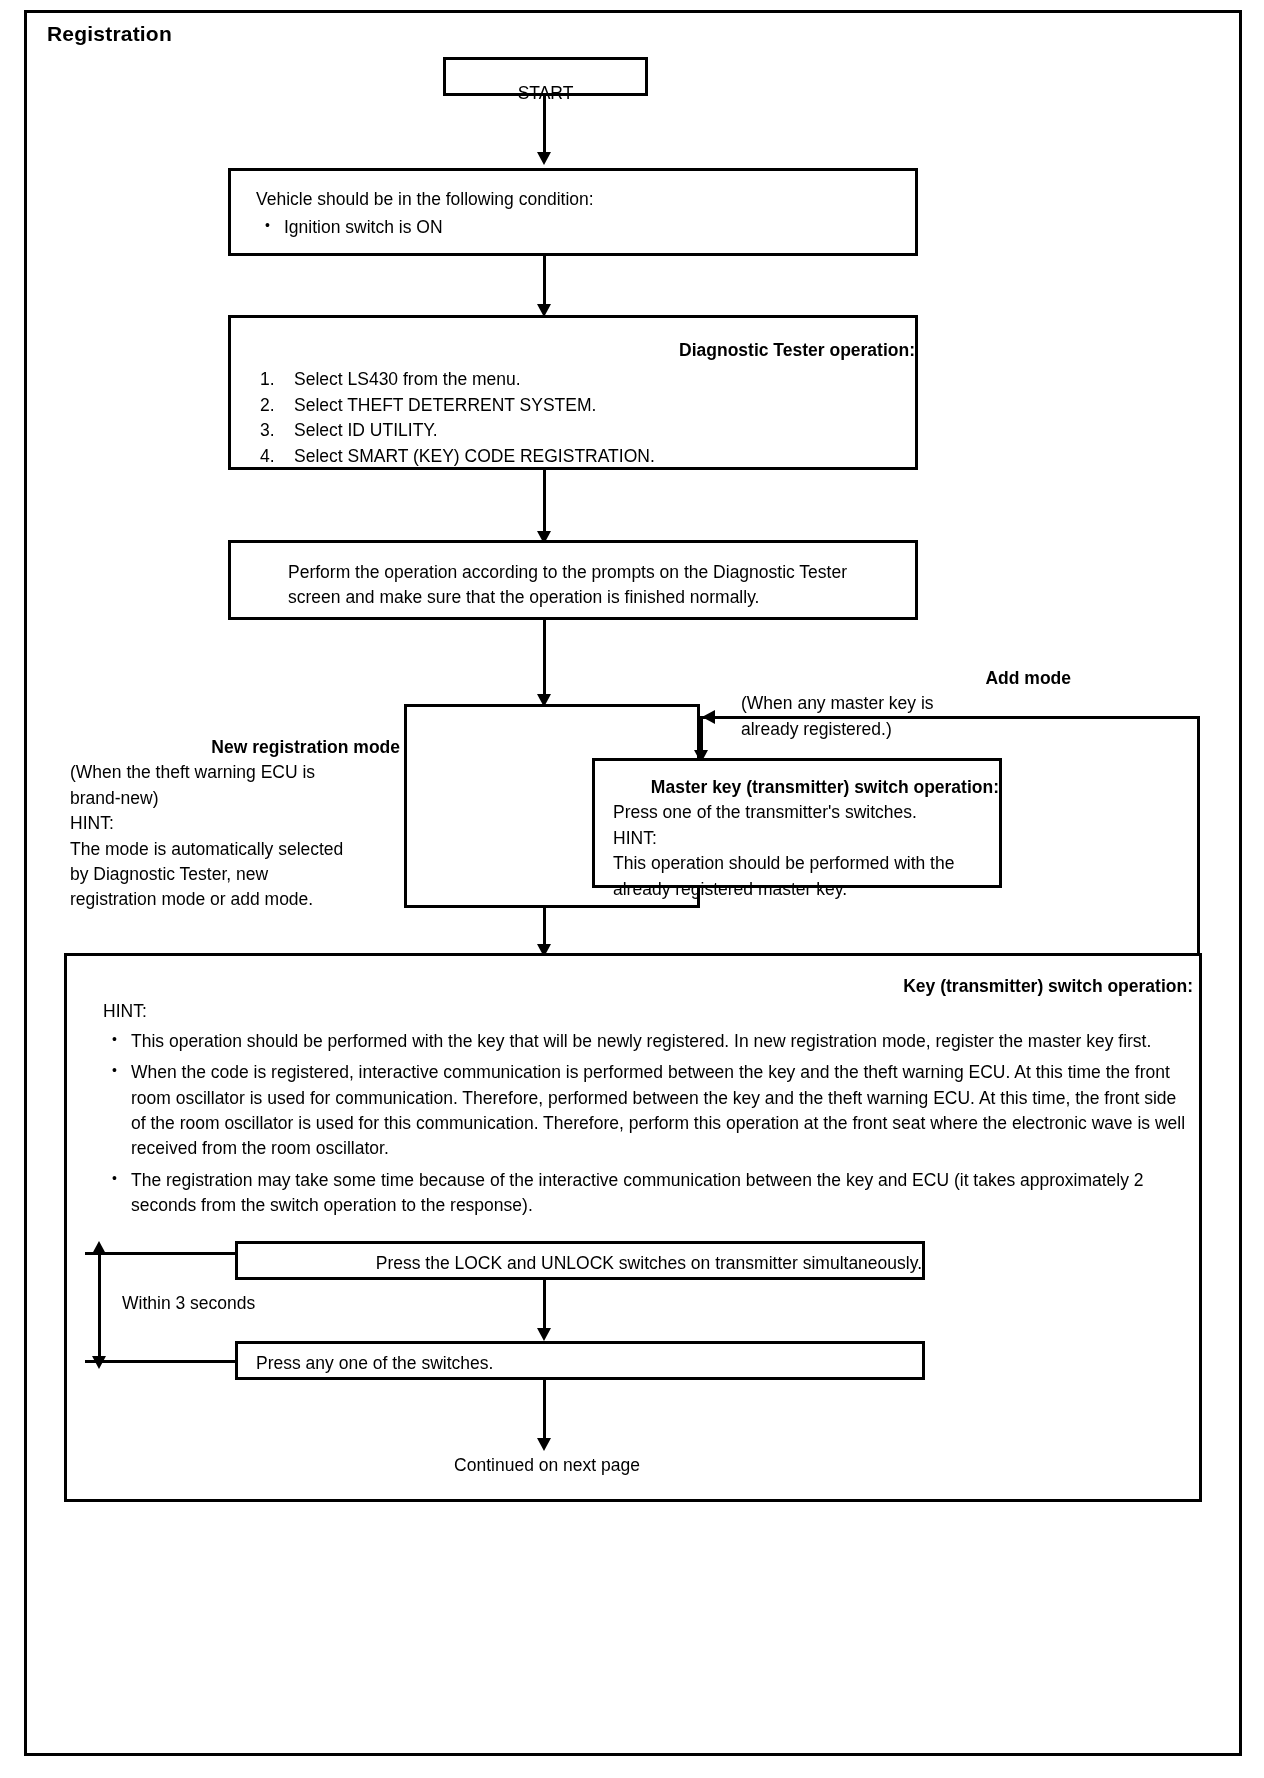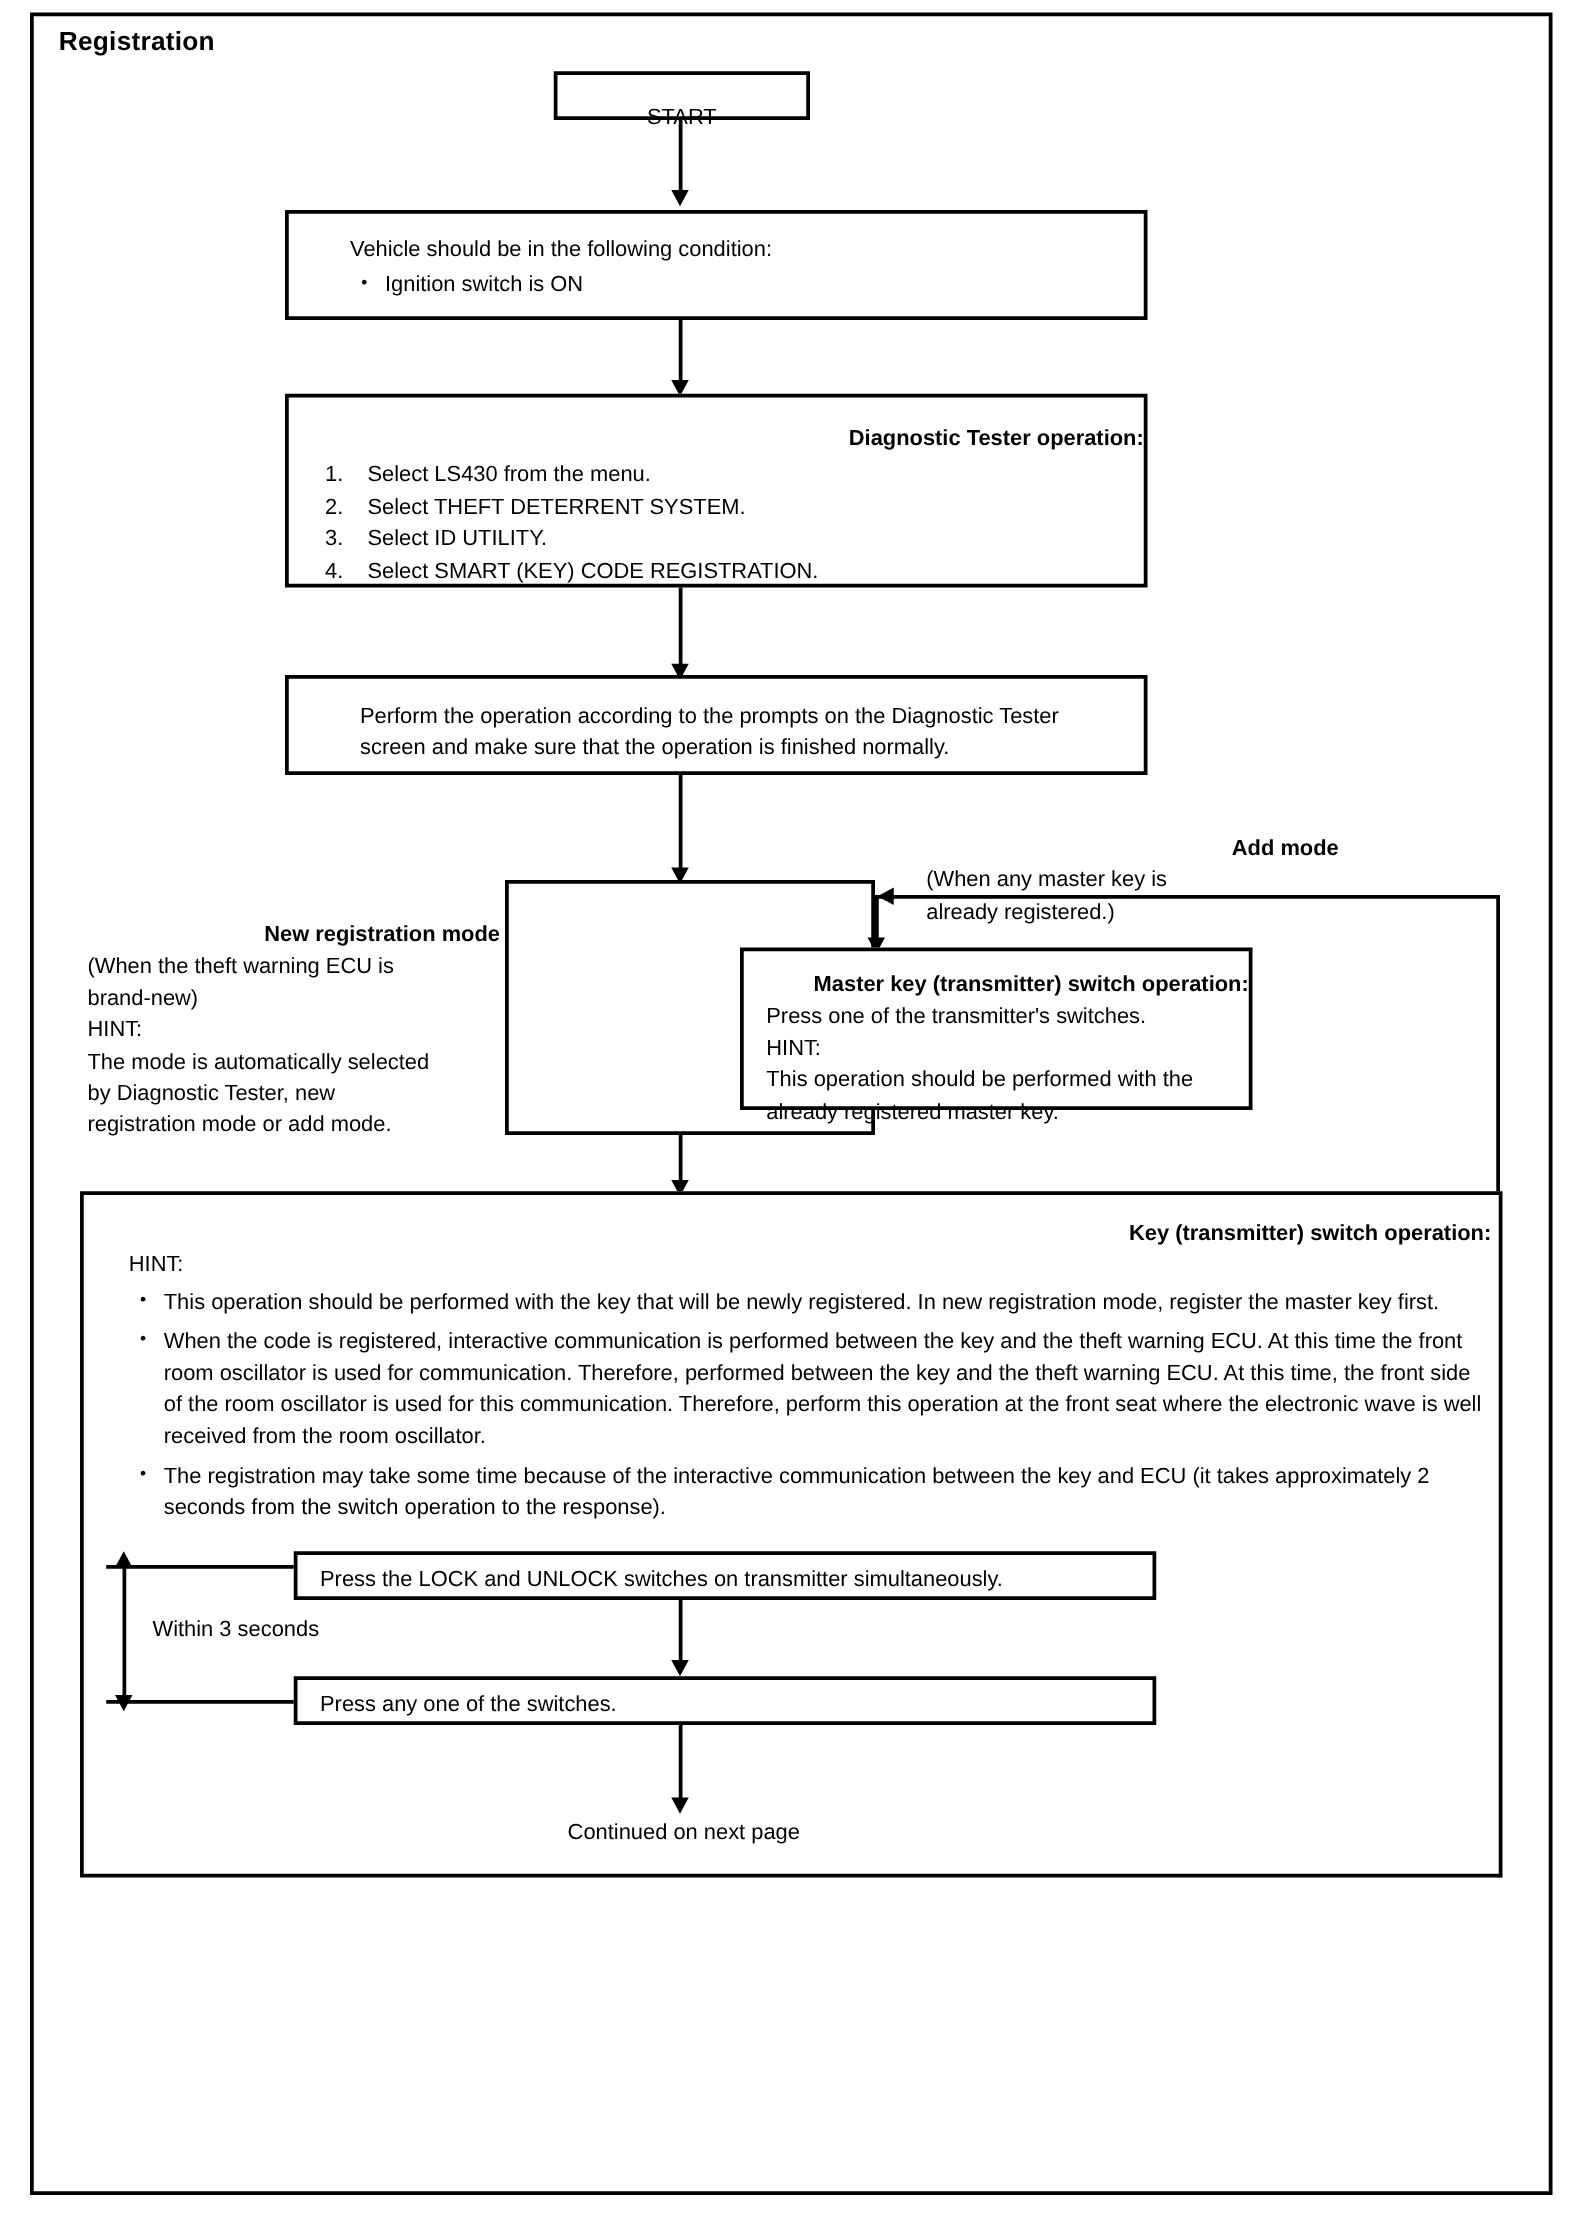--- a/index.html
+++ b/index.html
@@ -41,21 +41,21 @@
   <div class="frame"></div>
 
   <div class="title">Registration</div>
 
   <div class="box" style="left:443px;top:57px;width:205px;height:39px;">
     <div class="boxtext ctr" style="padding-top:21px;">START</div>
   </div>
   <div class="vline" style="left:543px;top:96px;height:59px;"></div>
   <div class="arrowdown" style="left:537px;top:152px;"></div>
 
-  <div class="box" style="left:228px;top:168px;width:690px;height:88px;padding-left:24px;">
+  <div class="box" style="left:228px;top:168px;width:690px;height:88px;">
     <div class="boxtext" style="padding:16px 0 0 25px;">
       <div>Vehicle should be in the following condition:</div>
       <ul class="bul" style="margin-top:3px;">
         <li>Ignition switch is ON</li>
       </ul>
     </div>
   </div>
   <div class="vline" style="left:543px;top:256px;height:52px;"></div>
   <div class="arrowdown" style="left:537px;top:304px;"></div>
 
@@ -125,21 +125,21 @@
       <div class="b">Key (transmitter) switch operation:</div>
       <div>HINT:</div>
       <ul class="bul" style="margin-top:4px;">
         <li style="margin-bottom:6px;">This operation should be performed with the key that will be newly registered.  In new registration mode, register the master key first.</li>
         <li style="margin-bottom:6px;">When the code is registered, interactive communication is performed between the key and the theft warning ECU.  At this time the front room oscillator is used for communication.  Therefore, performed between the key and the theft warning ECU.  At this time, the front side of the room oscillator is used for this communication.  Therefore, perform this operation at the front seat where the electronic wave is well received from the room oscillator.</li>
         <li style="margin-bottom:6px;">The registration may take some time because of the interactive communication between the key and ECU (it takes approximately 2 seconds from the switch operation to the response).</li>
       </ul>
     </div>
 
     <div class="box" style="left:168px;top:285px;width:690px;height:39px;">
-      <div class="boxtext" style="padding:7px 0 0 18px;">Press the LOCK and UNLOCK switches on transmitter simultaneously.</div>
+      <div class="boxtext" style="padding:7px 0 0 18px;text-align:right;">Press the LOCK and UNLOCK switches on transmitter simultaneously.</div>
     </div>
     <div class="vline" style="left:476px;top:324px;height:55px;"></div>
     <div class="arrowdown" style="left:470px;top:372px;"></div>
 
     <div class="box" style="left:168px;top:385px;width:690px;height:39px;">
       <div class="boxtext" style="padding:7px 0 0 18px;">Press any one of the switches.</div>
     </div>
 
     <div class="vline" style="left:31px;top:292px;height:115px;"></div>
     <div class="arrowup" style="left:25px;top:285px;"></div>

